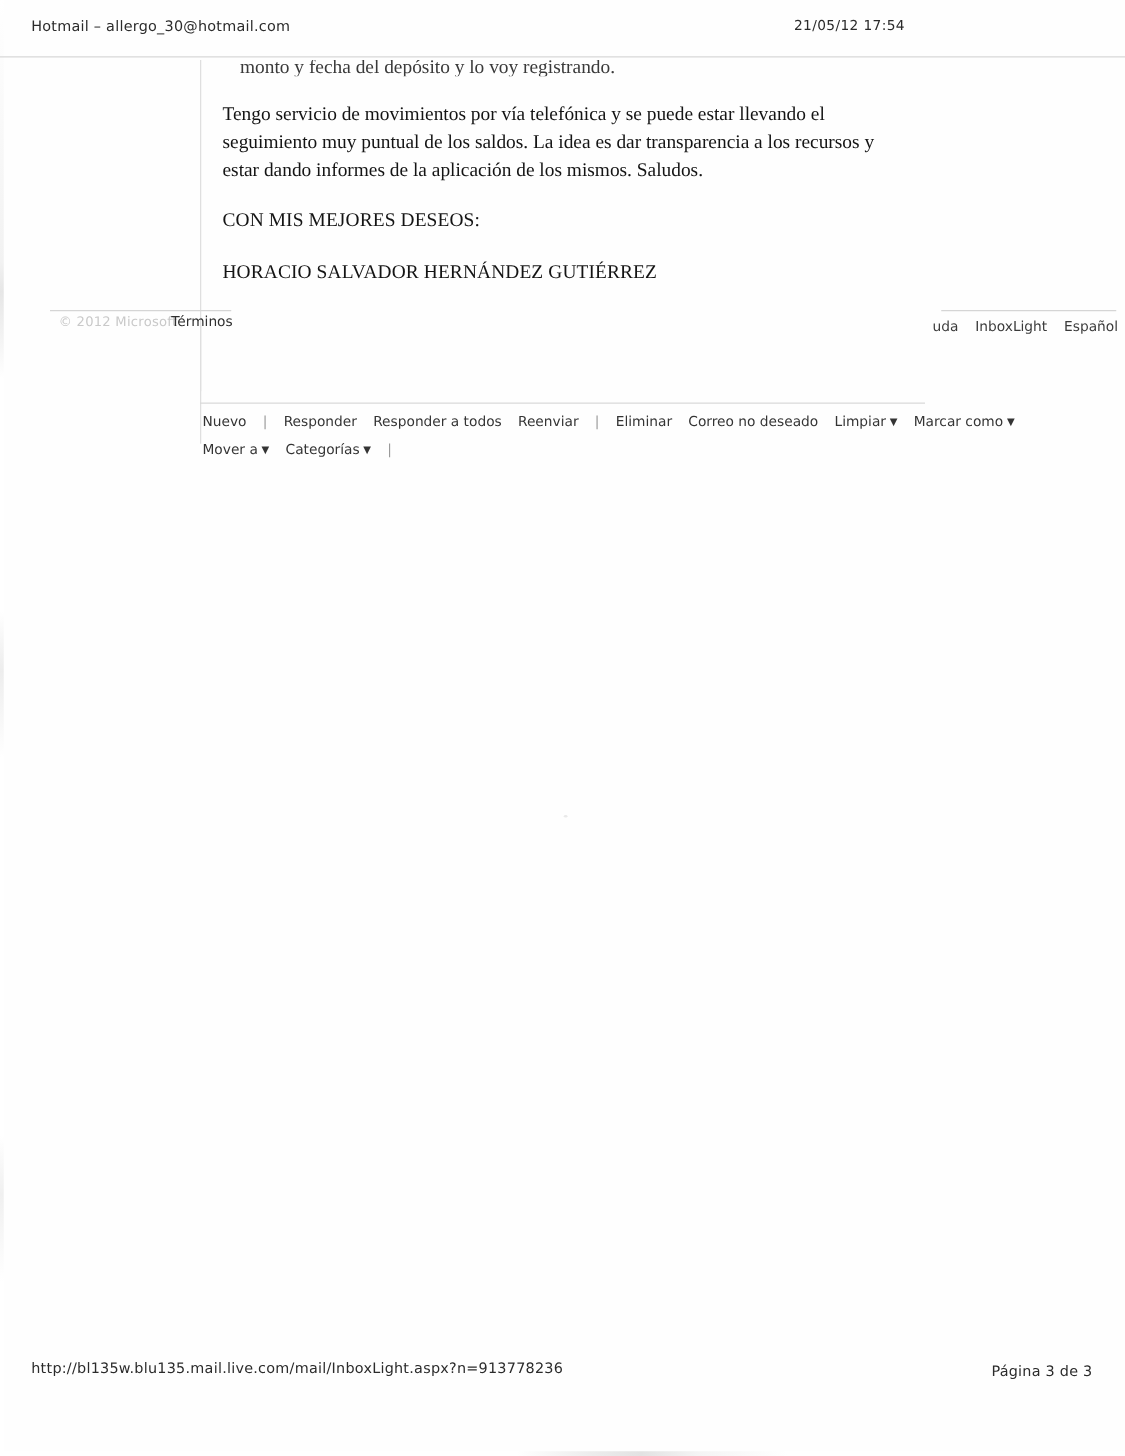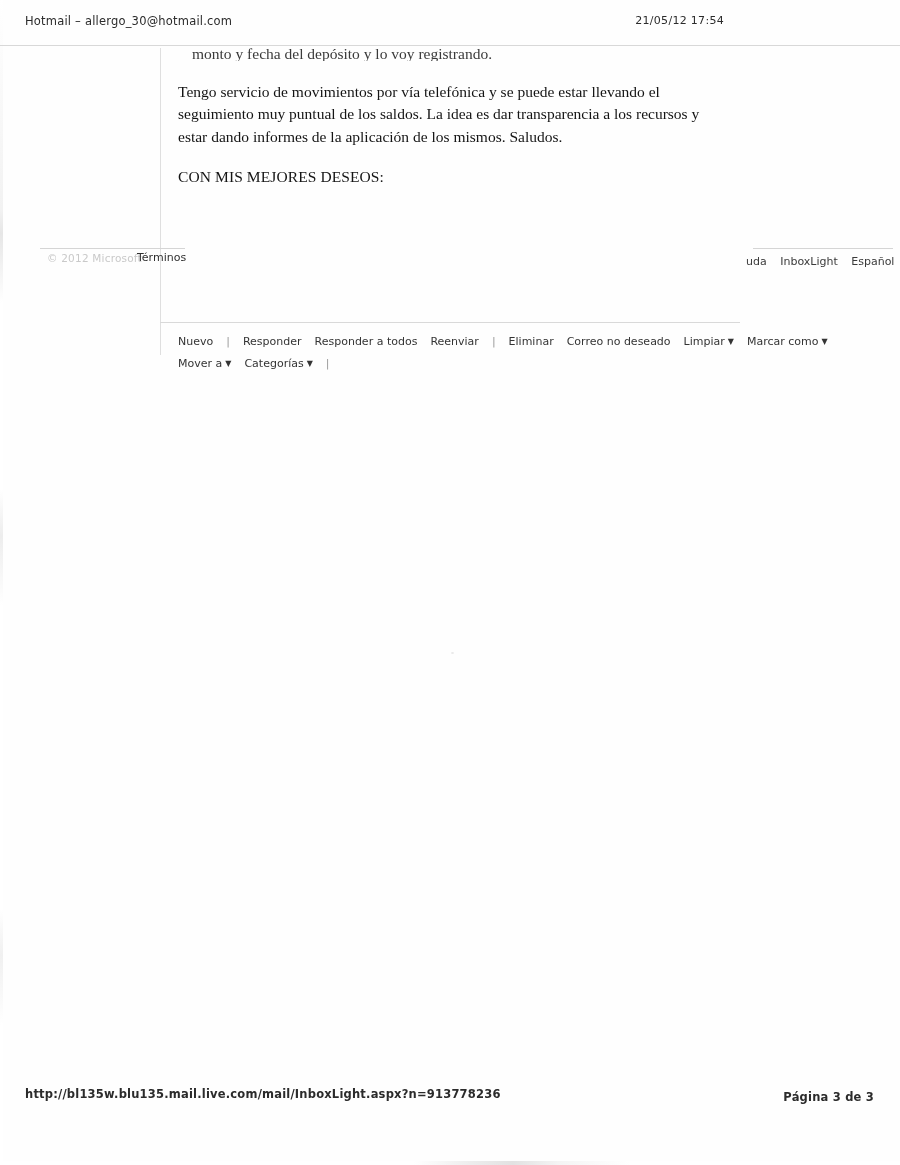--- a/index.html
+++ b/index.html
@@ -192,23 +192,23 @@
   .cmdbar {
     position: absolute;
     left: 160px;
     top: 326px;
     width: 600px;
     font-size: 11px;
     color: #343434;
   }
   .cmdrow {
     display: flex;
-    align-items: flex-end;
+    align-items: center;
     height: 22px;
-    padding-left: 18px;
+    padding-left: 2px;
   }
   .cmdrow .item {
     margin-right: 13px;
     white-space: nowrap;
   }
   .cmdrow .sep {
     margin-right: 13px;
     color: #9a9a9a;
   }
   .caret {
@@ -218,21 +218,20 @@
     top: -1px;
   }
 
   
   .print-footer {
     position: absolute;
     left: 0;
     bottom: 58px;
     width: 900px;
     height: 20px;
-    font-weight: bold;
   }
   .pf-url {
     position: absolute;
     left: 25px;
     top: 0;
     font-size: 11.5px;
     letter-spacing: 0.2px;
     color: #2b2b2b;
   }
   .pf-page {
@@ -272,20 +271,21 @@
   <div class="mail-area">
     <div class="reading-pane-border"></div>
     <div class="reading-pane-border2"></div>
 
     <div class="mail-body">
       <div class="clipped-line">
         <span>monto y fecha del depósito y lo voy registrando.</span>
       </div>
       <p>Tengo servicio de movimientos por vía telefónica y se puede estar llevando el seguimiento muy puntual de los saldos. La idea es dar transparencia a los recursos y estar dando informes de la aplicación de los mismos. Saludos.</p>
       <p class="sig-caps">CON MIS MEJORES DESEOS:</p>
+      <p class="sig-caps">HORACIO SALVADOR HERNÁNDEZ GUTIÉRREZ</p>
     </div>
   </div>
 
   <div class="chrome-strip">
     <div class="chrome-rule-left"></div>
     <div class="chrome-rule-right"></div>
     <div class="copyright">© 2012 Microsoft</div>
     <div class="terminos">Términos</div>
     <div class="chrome-links">
       <span>uda</span>

